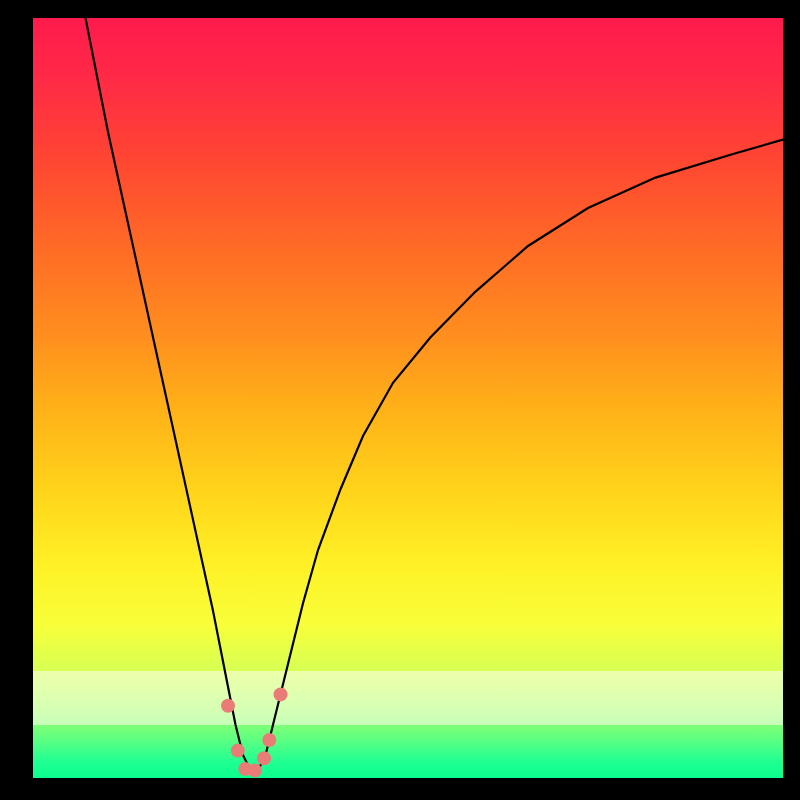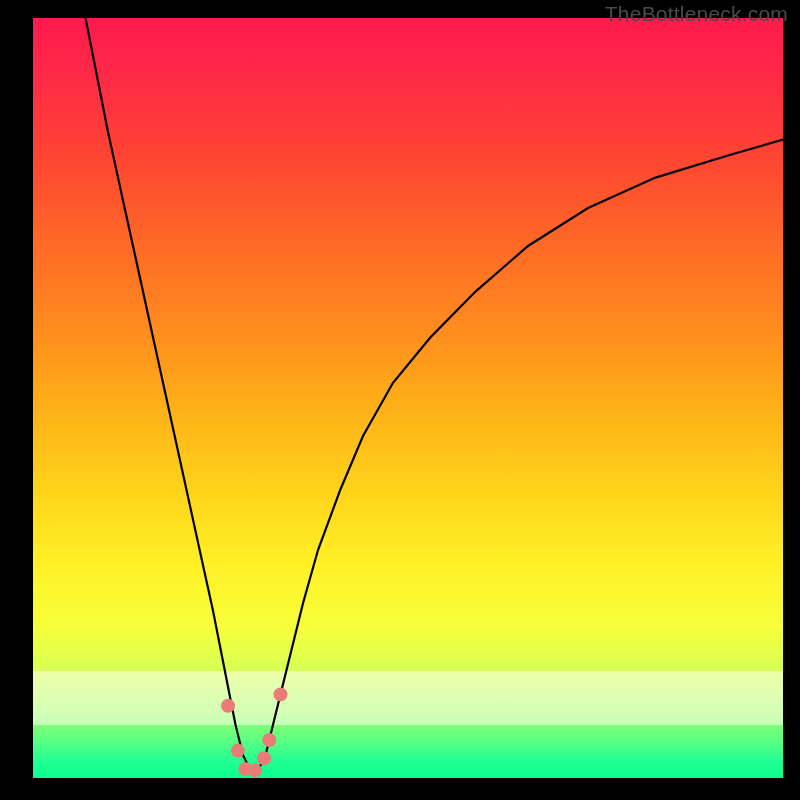--- a/index.html
+++ b/index.html
@@ -77,14 +77,13 @@
         <circle cx="195.0" cy="687.8" r="7" fill="#e97c76" stroke="#d45f59" stroke-width="0"></circle>
         <circle cx="204.8" cy="732.6" r="7" fill="#e97c76" stroke="#d45f59" stroke-width="0"></circle>
         <circle cx="212.3" cy="750.9" r="7" fill="#e97c76" stroke="#d45f59" stroke-width="0"></circle>
         <circle cx="222.0" cy="752.4" r="7" fill="#e97c76" stroke="#d45f59" stroke-width="0"></circle>
         <circle cx="231.0" cy="740.2" r="7" fill="#e97c76" stroke="#d45f59" stroke-width="0"></circle>
         <circle cx="236.3" cy="722.0" r="7" fill="#e97c76" stroke="#d45f59" stroke-width="0"></circle>
         <circle cx="247.5" cy="676.4" r="7" fill="#e97c76" stroke="#d45f59" stroke-width="0"></circle>
       </g>
   </svg>
 
-  <div class="watermark">TheBottleneck.com</div>
 </div>
 
 </body></html>

